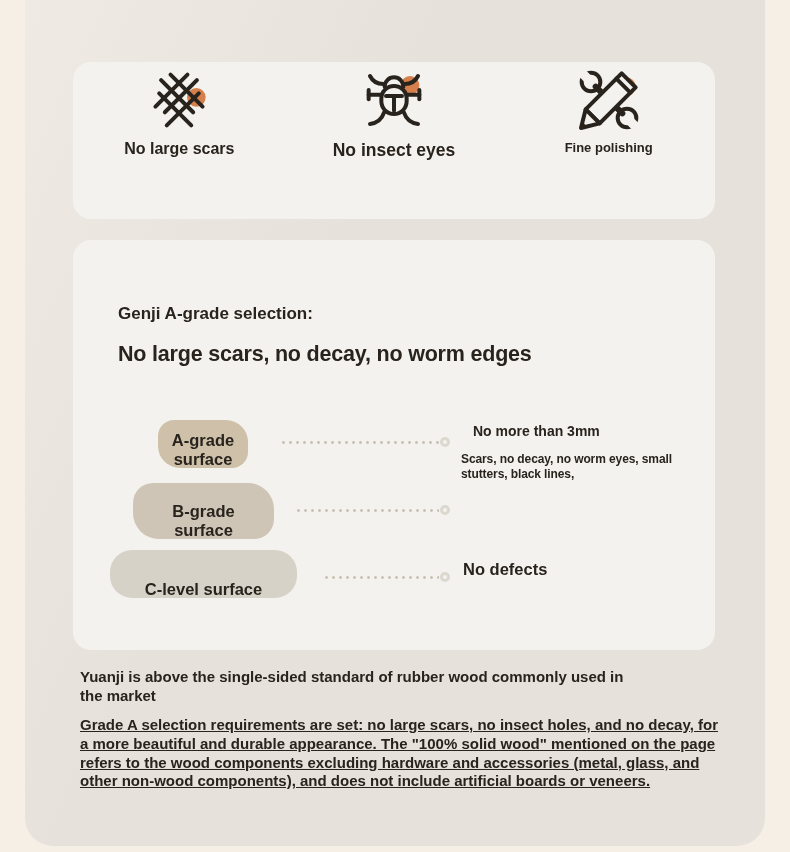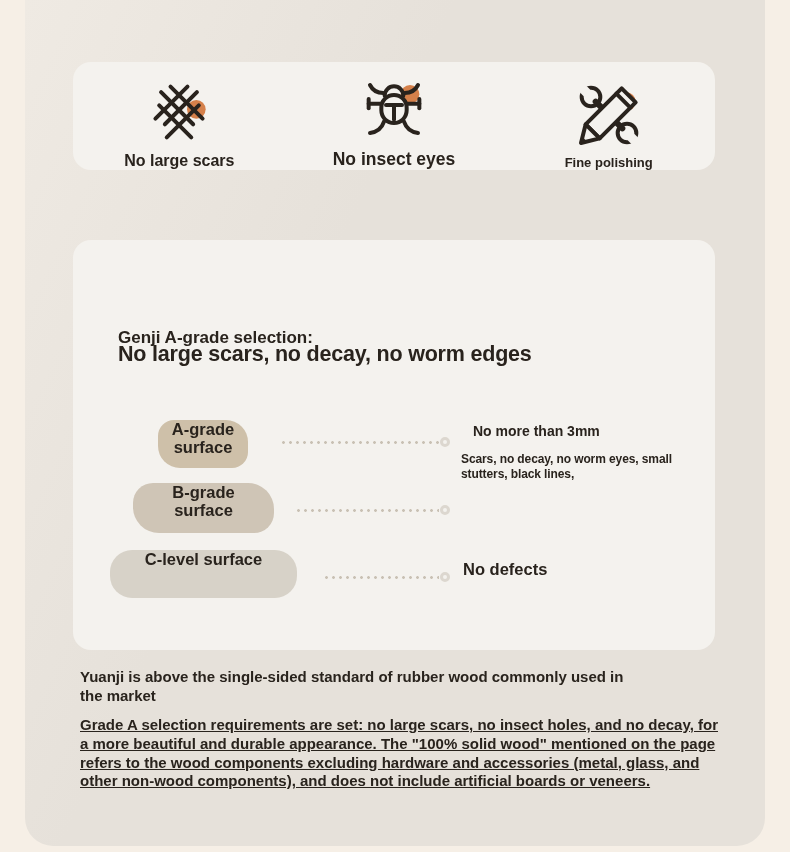--- a/index.html
+++ b/index.html
@@ -15,36 +15,36 @@
     font-family:"Liberation Sans",sans-serif;font-weight:700;
     color:var(--ink,#29231d);
   }
   .panel{
     position:absolute;left:25px;top:0;width:740px;height:846px;
     background:linear-gradient(115deg,var(--panel_light,#efeae3) 0%,var(--panel,#e6e1da) 38%);
     border-radius:0 0 28px 28px;
   }
   .card{position:absolute;left:48px;width:642px;background:var(--card,#f4f2ee);border-radius:18px;}
   
-  .card-features{top:62px;height:108px;display:flex;align-items:flex-end;}
+  .card-features{top:62px;height:157px;display:flex;align-items:flex-start;}
   .feature-col{flex:1;display:flex;flex-direction:column;align-items:center;justify-content:center;padding-top:6px;}
   .feature-sep{width:0;border-left:2px dashed var(--dash,#e4ddd2);margin:16px 0;}
   .feature-icon svg{width:64px;height:64px;display:block;}
   .feature-label{margin-top:8px;white-space:nowrap;}
   .flabel-0{font-size:16px;}
   .flabel-1{font-size:17.5px;}
   .flabel-2{font-size:13px;}
   
   .card-selection{top:240px;height:410px;}
-  .sel-heading{position:absolute;left:45px;top:64px;font-size:17px;margin-top:24px;}
+  .sel-heading{position:absolute;left:45px;top:64px;font-size:17px;}
   .sel-title{position:absolute;left:45px;top:102px;font-size:21.5px;letter-spacing:-0.2px;}
-  .pill{position:absolute;display:flex;align-items:flex-start;justify-content:center;text-align:center;
+  .pill{position:absolute;display:flex;align-items:flex-end;justify-content:center;text-align:center;
         font-size:16.5px;line-height:1.12;}
   .pill-a{left:85px;top:180px;width:90px;height:48px;background:var(--pill_a,#cec0a9);border-radius:16px 22px 16px 22px;}
-  .pill-b{left:60px;top:243px;width:141px;height:50px;background:var(--pill_b,#cfc5b6);border-radius:20px 26px 20px 26px;}
+  .pill-b{left:60px;top:243px;width:141px;height:56px;background:var(--pill_b,#cfc5b6);border-radius:20px 26px 20px 26px;}
   .pill-c{left:37px;top:310px;width:187px;height:48px;background:var(--pill_c,#d7d2c8);border-radius:22px;}
   .pill-a .pill-text,.pill-b .pill-text{max-width:80px;}
   .connector{position:absolute;height:16px;display:flex;align-items:center;}
   .connector .dots{flex:1;height:3px;
     background-image:radial-gradient(circle,var(--dots,#c9c1b4) 1.3px,transparent 1.5px);
     background-size:7px 3px;background-repeat:repeat-x;background-position:0 50%;}
   .connector .ring{width:10px;height:10px;border:3px solid var(--ring,#dcd7cf);border-radius:50%;margin-left:1px;flex:none;}
   .conn-a{left:207px;top:194px;width:170px;}
   .conn-b{left:222px;top:262px;width:155px;}
   .conn-c{left:250px;top:329px;width:127px;}

